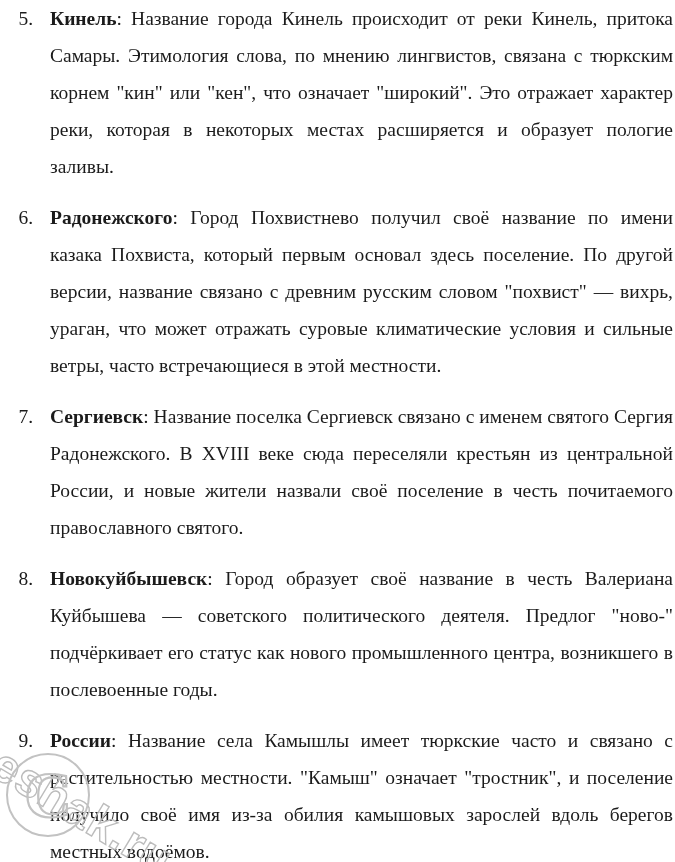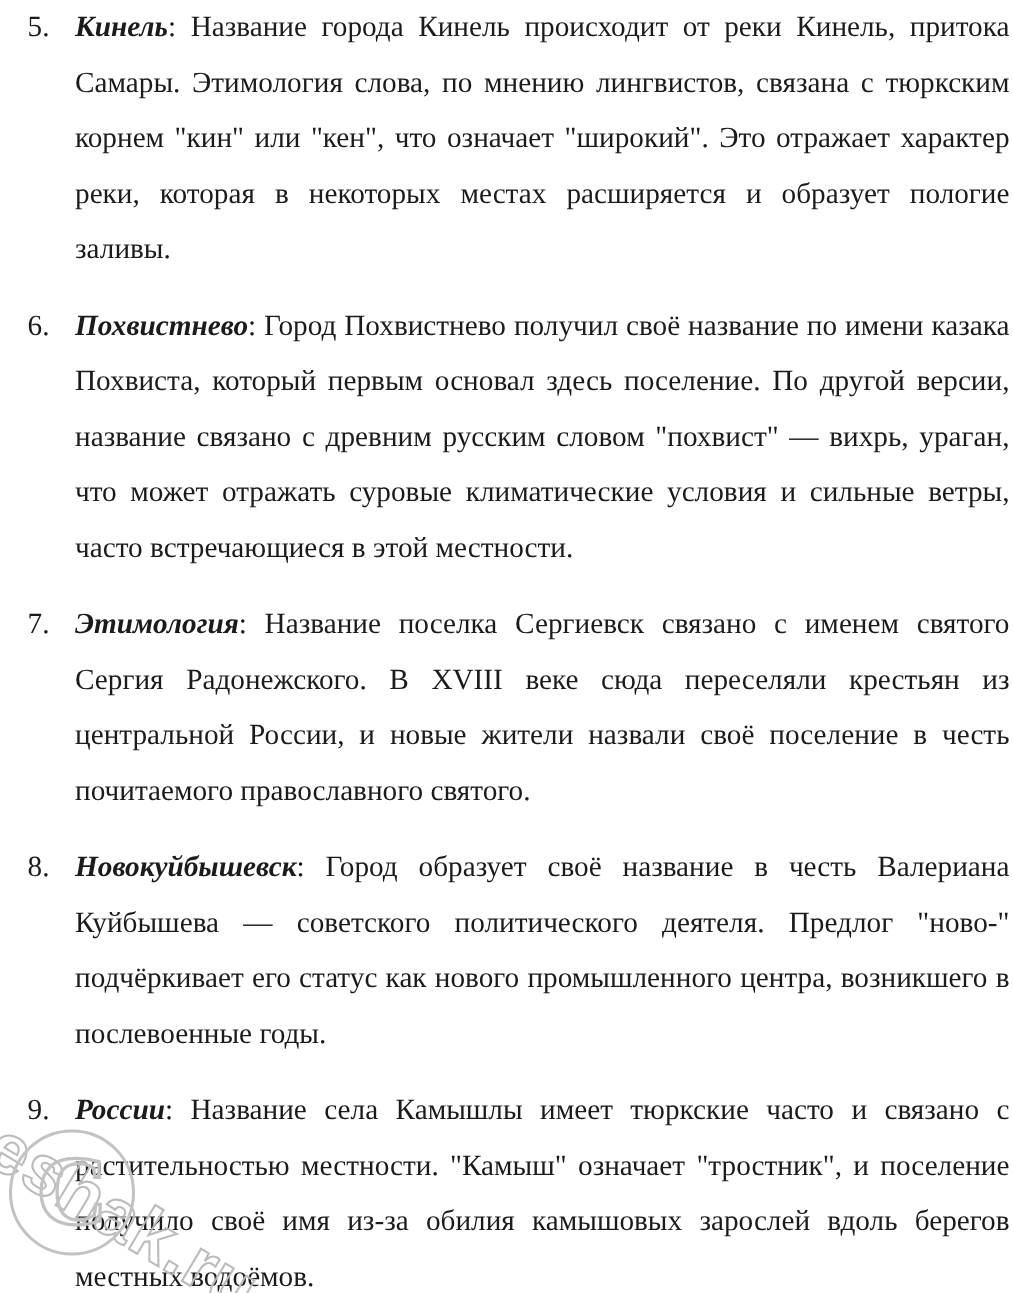--- a/index.html
+++ b/index.html
@@ -98,21 +98,20 @@
   }
   .item-body {
     font-size: 19.5px;
     line-height: 37px;
     text-align: justify;
     text-justify: inter-word;
     padding-right: 2px;
   }
   .item-body .term {
     font-weight: 700;
-    font-style: italic;
   }
 </style>
 </head>
 <body>
 
 <div id="page">
 
   <div class="watermark-layer">
     <div class="wm-text">reshak.ru</div>
     <div class="wm-copy"></div>
@@ -120,26 +119,26 @@
 
   <ol class="toponym-list">
 
     <li class="list-item">
       <span class="item-marker">5.</span>
       <div class="item-body"><span class="term">Кинель</span><span>: </span><span>Название города Кинель происходит от реки Кинель, притока Самары. Этимология слова, по мнению лингвистов, связана с тюркским корнем "кин" или "кен", что означает "широкий". Это отражает характер реки, которая в некоторых местах расширяется и образует пологие заливы.</span></div>
     </li>
 
     <li class="list-item">
       <span class="item-marker">6.</span>
-      <div class="item-body"><span class="term">Похвистнево</span><span>: </span><span>Город Похвистнево получил своё название по имени казака Похвиста, который первым основал здесь поселение. По другой версии, название связано с древним русским словом "похвист" — вихрь, ураган, что может отражать суровые климатические условия и сильные ветры, часто встречающиеся в этой местности.</span></div>
+      <div class="item-body"><span class="term">Радонежского</span><span>: </span><span>Город Похвистнево получил своё название по имени казака Похвиста, который первым основал здесь поселение. По другой версии, название связано с древним русским словом "похвист" — вихрь, ураган, что может отражать суровые климатические условия и сильные ветры, часто встречающиеся в этой местности.</span></div>
     </li>
 
     <li class="list-item">
       <span class="item-marker">7.</span>
-      <div class="item-body"><span class="term">Этимология</span><span>: </span><span>Название поселка Сергиевск связано с именем святого Сергия Радонежского. В XVIII веке сюда переселяли крестьян из центральной России, и новые жители назвали своё поселение в честь почитаемого православного святого.</span></div>
+      <div class="item-body"><span class="term">Сергиевск</span><span>: </span><span>Название поселка Сергиевск связано с именем святого Сергия Радонежского. В XVIII веке сюда переселяли крестьян из центральной России, и новые жители назвали своё поселение в честь почитаемого православного святого.</span></div>
     </li>
 
     <li class="list-item">
       <span class="item-marker">8.</span>
       <div class="item-body"><span class="term">Новокуйбышевск</span><span>: </span><span>Город образует своё название в честь Валериана Куйбышева — советского политического деятеля. Предлог "ново-" подчёркивает его статус как нового промышленного центра, возникшего в послевоенные годы.</span></div>
     </li>
 
     <li class="list-item">
       <span class="item-marker">9.</span>
       <div class="item-body"><span class="term">России</span><span>: </span><span>Название села Камышлы имеет тюркские часто и связано с растительностью местности. "Камыш" означает "тростник", и поселение получило своё имя из-за обилия камышовых зарослей вдоль берегов местных водоёмов.</span></div>

